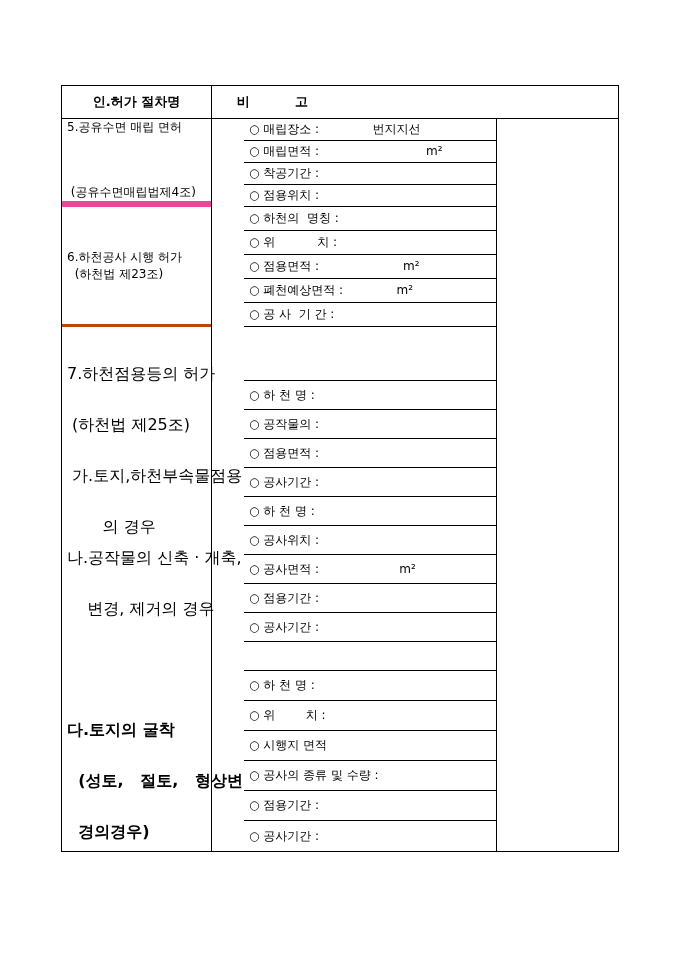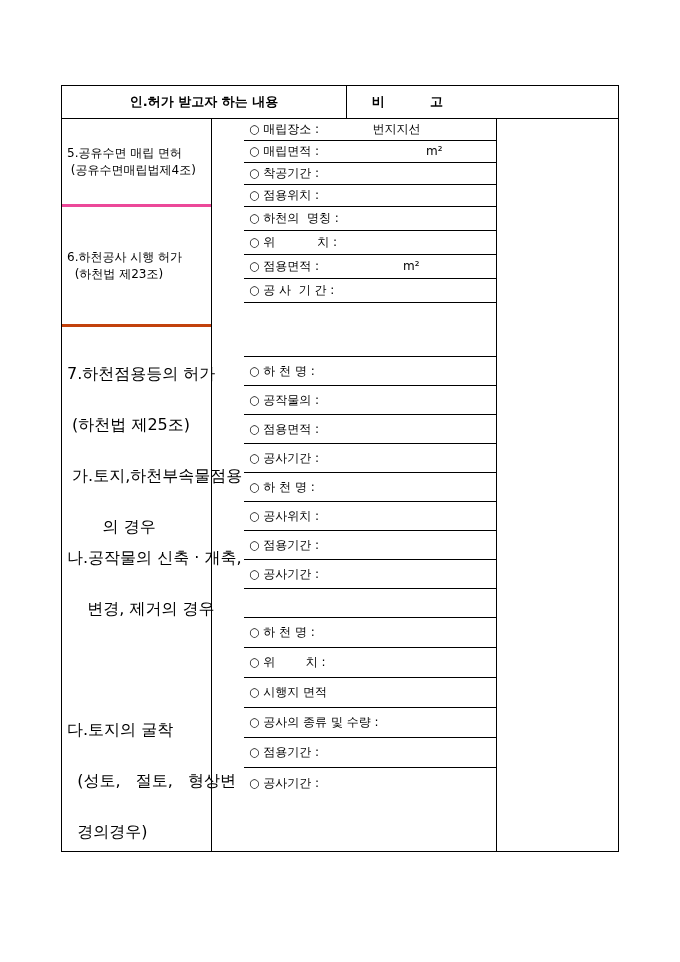--- a/index.html
+++ b/index.html
@@ -18,39 +18,39 @@
 
   .w1 { width: 150px; flex: 0 0 150px; }
   .w2 { width: 285px; flex: 0 0 285px; }
   .w3 { width: 121px; flex: 0 0 121px; }
   .bR { border-right: 1px solid #000; }
 
   .tbody { display: flex; }
   .col { display: flex; flex-direction: column; }
 
   .namecell { display: flex; flex-direction: column; justify-content: center; padding-left: 5px; font-size: 12px; line-height: 17px; white-space: pre; }
-  .sec5 { height: 88px; border-bottom: 3px solid #ec4899; }
+  .sec5 { height: 88px; border-bottom: 6px solid #ec4899; justify-content: space-between; }
   .sec6 { height: 120px; border-bottom: 3px solid #c2410c; }
   .sec7 { height: 524px; position: relative; }
   .block { position: absolute; left: 5px; font-size: 16px; line-height: 17px; white-space: pre; }
 
   .row { display: flex; align-items: center; padding-left: 5px; font-size: 12px; white-space: pre; border-bottom: 1px solid #000; overflow: hidden; margin-left: 32px; }
   .col2 .row:last-child { border-bottom: none; }
   .h22 { height: 22px; } .h24 { height: 24px; } .h29 { height: 29px; } .h30 { height: 30px; } .h54 { height: 54px; }
 
   .remarks { height: 732px; }
 </style>
 </head>
 <body>
 
 <div class="page">
   <div class="table">
 
     <div class="thead">
-      <div class="th w2 bR">인.허가 받고자 하는 내용</div>
+      <div class="th w1 bR">인.허가 절차명</div>
       <div class="th w3">비          고</div>
     </div>
 
     <div class="tbody">
 
       <div class="col w1 bR">
         <div class="namecell sec5">
           <div>5.공유수면 매립 면허</div>
           <div> (공유수면매립법제4조)</div>
         </div>
@@ -62,47 +62,49 @@
           <div class="block" style="top:4px;">
             <div>7.하천점용등의 허가</div>
             <div> (하천법 제25조)</div>
             <div> 가.토지,하천부속물점용</div>
             <div>       의 경우</div>
           </div>
           <div class="block" style="top:188px;">
             <div>나.공작물의 신축 · 개축,</div>
             <div>    변경, 제거의 경우</div>
           </div>
-          <div class="block" style="top:360px;">
+          <div class="block" style="top:360px;font-weight:bold;">
             <div>다.토지의 굴착</div>
             <div>  (성토,   절토,   형상변</div>
             <div>  경의경우)</div>
           </div>
         </div>
       </div>
 
       <div class="col w2 bR col2">
         <div class="row h22">○ 매립장소 :              번지지선</div>
         <div class="row h22">○ 매립면적 :                            m²</div>
         <div class="row h22">○ 착공기간 :</div>
         <div class="row h22">○ 점용위치 :</div>
 
         <div class="row h24">○ 하천의  명칭 :</div>
         <div class="row h24">○ 위           치 :</div>
         <div class="row h24">○ 점용면적 :                      m²</div>
+        <div class="row h24">○ 폐천예상면적 :              m²</div>
         <div class="row h24">○ 공 사  기 간 :</div>
 
         <div class="row h54"></div>
         <div class="row h29">○ 하 천 명 :</div>
         <div class="row h29">○ 공작물의 :</div>
         <div class="row h29">○ 점용면적 :</div>
         <div class="row h29">○ 공사기간 :</div>
 
         <div class="row h29">○ 하 천 명 :</div>
         <div class="row h29">○ 공사위치 :</div>
+        <div class="row h29">○ 공사면적 :                     m²</div>
         <div class="row h29">○ 점용기간 :</div>
         <div class="row h29">○ 공사기간 :</div>
         <div class="row h29"></div>
 
         <div class="row h30">○ 하 천 명 :</div>
         <div class="row h30">○ 위        치 :</div>
         <div class="row h30">○ 시행지 면적</div>
         <div class="row h30">○ 공사의 종류 및 수량 :</div>
         <div class="row h30">○ 점용기간 :</div>
         <div class="row h30">○ 공사기간 :</div>

